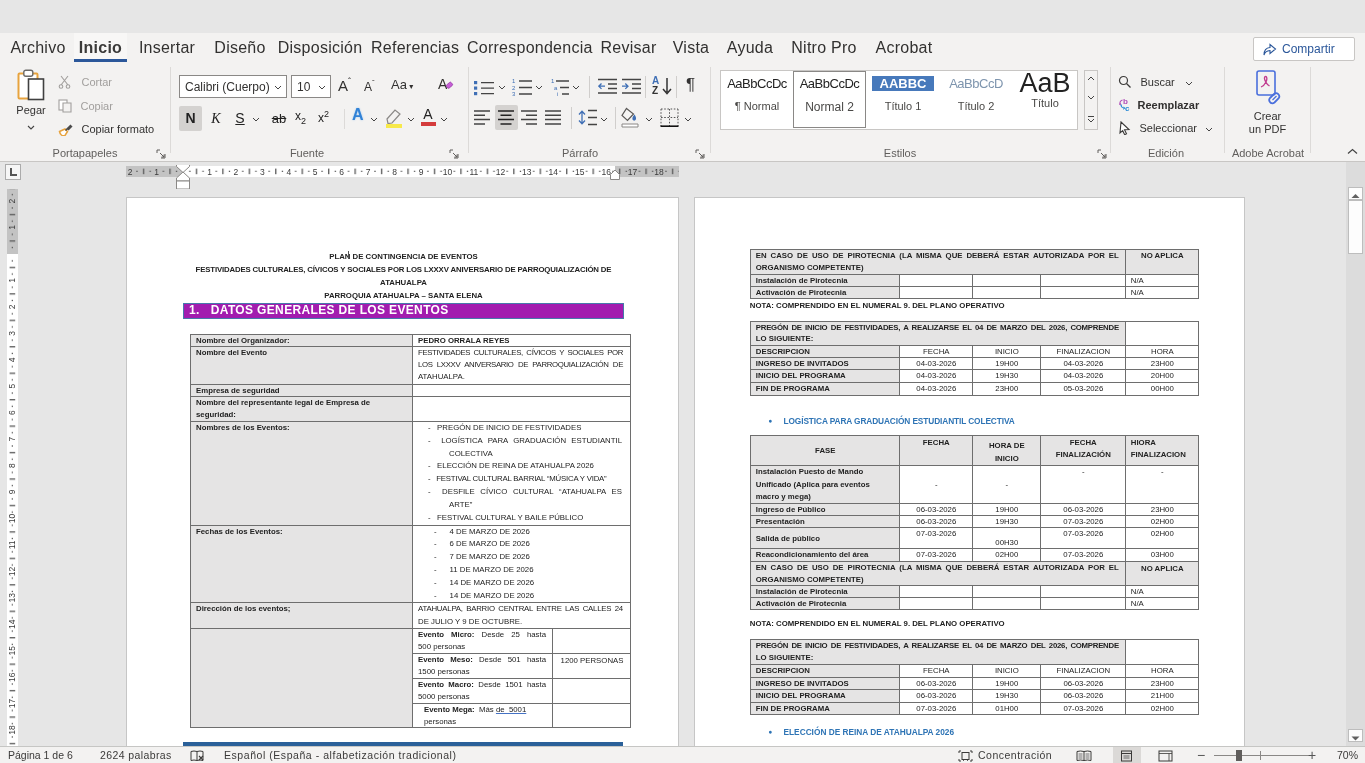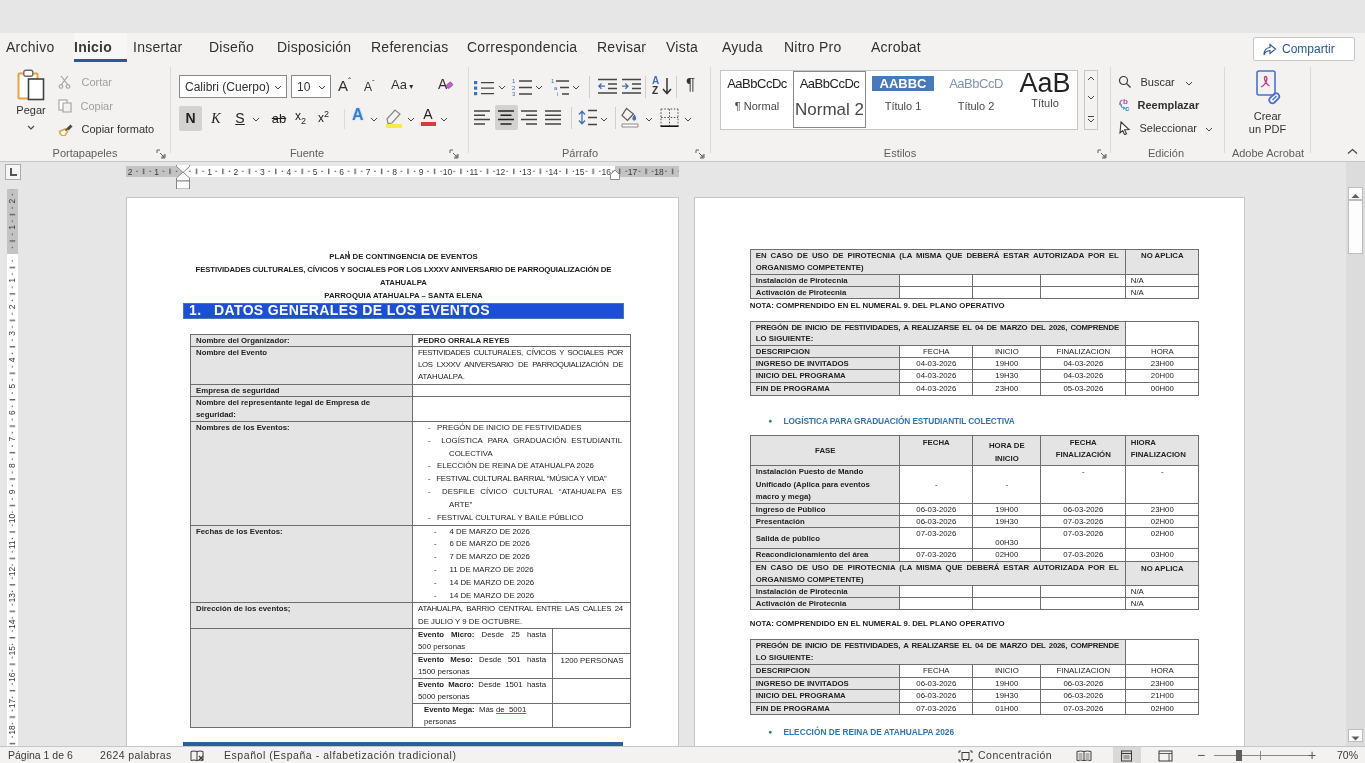--- a/index.html
+++ b/index.html
@@ -6,21 +6,21 @@
 html,body { width:1365px; height:763px; overflow:hidden; font-family:"Liberation Sans", sans-serif; }
 #app { position:absolute; top:0; left:0; width:1365px; height:763px; background:#e6e6e6; }
 .abs { position:absolute; }
 
 
 #titlebar { position:absolute; top:0; left:0; width:1365px; height:33px; background:#d946ef; color:#fff;margin-top:36px; }
 #titlebar .txt { font-size:12px; }
 
 
 #tabsrow { position:absolute; top:33px; left:0; width:1365px; height:29px; background:#f3f2f1; }
-.tab { position:absolute; top:0; height:29px; line-height:29px; font-size:14px; letter-spacing:0.25px; color:#323130; }
+.tab { position:absolute; top:0; height:29px; line-height:29px; font-size:16px; letter-spacing:0.25px; color:#323130; text-align:center; }
 .tab.active { color:#3b3a39; font-weight:bold; background:#f8f7f6; border-bottom:3.5px solid #2b579a; }
 
 
 #ribbon { position:absolute; top:62px; left:0; width:1365px; height:100px; background:#f3f2f1; border-bottom:1px solid #c8c6c4; }
 .gsep { position:absolute; top:5px; width:1px; height:86px; background:#dcdad8; }
 .glabel { position:absolute; top:85px; font-size:11px; color:#605e5c; text-align:center; }
 .launcher { position:absolute; top:86px; width:10px; height:10px; }
 .ribtxt { font-size:11px; color:#323130; }
 
 
@@ -345,21 +345,21 @@
       </svg>
     <div class="gsep" style="left:710px;"></div>
 
     <div class="abs" style="left:720px;top:8px;width:358px;height:60px;background:#fff;border:1px solid #c8c6c4;"></div>
     <div class="abs" style="left:722px;top:14px;width:70px;text-align:center;">
       <div style="font-size:13px;color:#222;letter-spacing:-0.5px;">AaBbCcDc</div>
       <div style="font-size:11px;color:#494846;margin-top:9px;">¶ Normal</div>
     </div>
     <div class="abs" style="left:793px;top:9px;width:73px;height:57px;border:1px solid #8a8886;outline:2px solid #fff;outline-offset:-3px;text-align:center;">
       <div style="font-size:13px;color:#222;letter-spacing:-0.5px;margin-top:4px;">AaBbCcDc</div>
-      <div style="font-size:17px;color:#494846;margin-top:9px;">Normal 2</div>
+      <div style="font-size:12px;color:#494846;margin-top:9px;">Normal 2</div>
     </div>
     <div class="abs" style="left:868px;top:14px;width:70px;text-align:center;">
       <div style="margin:0 auto;width:62px;font-size:13px;font-weight:bold;color:#fff;background:#4779bb;letter-spacing:0px;">AABBC</div>
       <div style="font-size:11px;color:#494846;margin-top:9px;">Título 1</div>
     </div>
     <div class="abs" style="left:941px;top:14px;width:70px;text-align:center;">
       <div style="font-size:13px;color:#7e95ae;letter-spacing:-0.5px;">AaBbCcD</div>
       <div style="font-size:11px;color:#494846;margin-top:9px;">Título 2</div>
     </div>
     <div class="abs" style="left:1012px;top:6px;width:66px;text-align:center;">
@@ -435,21 +435,21 @@
     </div>
     <div class="glabel" style="left:1222px;width:92px;">Adobe Acrobat</div>
     <div class="gsep" style="left:1310px;"></div>
     <svg class="abs" style="left:1347px;top:86px;" width="11" height="7" viewBox="0 0 11 7">
         <path d="M1 5.5 l4.5-4 l4.5 4" fill="none" stroke="#444" stroke-width="1.2"></path>
       </svg>
   </div>
   <div id="docarea">
     <div id="page1" class="page">
       <div class="doct b" style="position:absolute;left:20px;top:52.2px;width:513px;text-align:center;line-height:13px;"><span style="position:absolute;left:201px;top:1px;width:1px;height:8px;background:#555;"></span>PLAN DE CONTINGENCIA DE EVENTOS<br><span style="letter-spacing:-0.15px;">FESTIVIDADES CULTURALES, CÍVICOS Y SOCIALES POR LOS LXXXV ANIVERSARIO DE PARROQUIALIZACIÓN DE</span><br>ATAHUALPA<br>PARROQUIA ATAHUALPA – SANTA ELENA</div>
-      <div style="position:absolute;left:55.5px;top:105.4px;width:441px;height:16px;background:#1d4ed8;border:1.5px solid #4779ab;color:#fff;font-size:14px;font-weight:bold;letter-spacing:0.35px;line-height:13.5px;padding-left:5.5px;">1.&nbsp;&nbsp;&nbsp;DATOS GENERALES DE LOS EVENTOS</div>
+      <div style="position:absolute;left:55.5px;top:105.4px;width:441px;height:16px;background:#a21caf;border:1.5px solid #4779ab;color:#fff;font-size:12px;font-weight:bold;letter-spacing:0.35px;line-height:13.5px;padding-left:5.5px;">1.&nbsp;&nbsp;&nbsp;DATOS GENERALES DE LOS EVENTOS</div>
       <table class="w" style="position:absolute;left:63px;top:135.7px;width:440px;">
         <colgroup>
             <col style="width:222px;">
             <col style="width:140px;">
             <col style="width:78px;">
           </colgroup>
         <tbody>
             <tr style="height:11px;">
               <td class="g b">Nombre del Organizador:</td>
               <td class="b" colspan="2">PEDRO ORRALA REYES</td>

